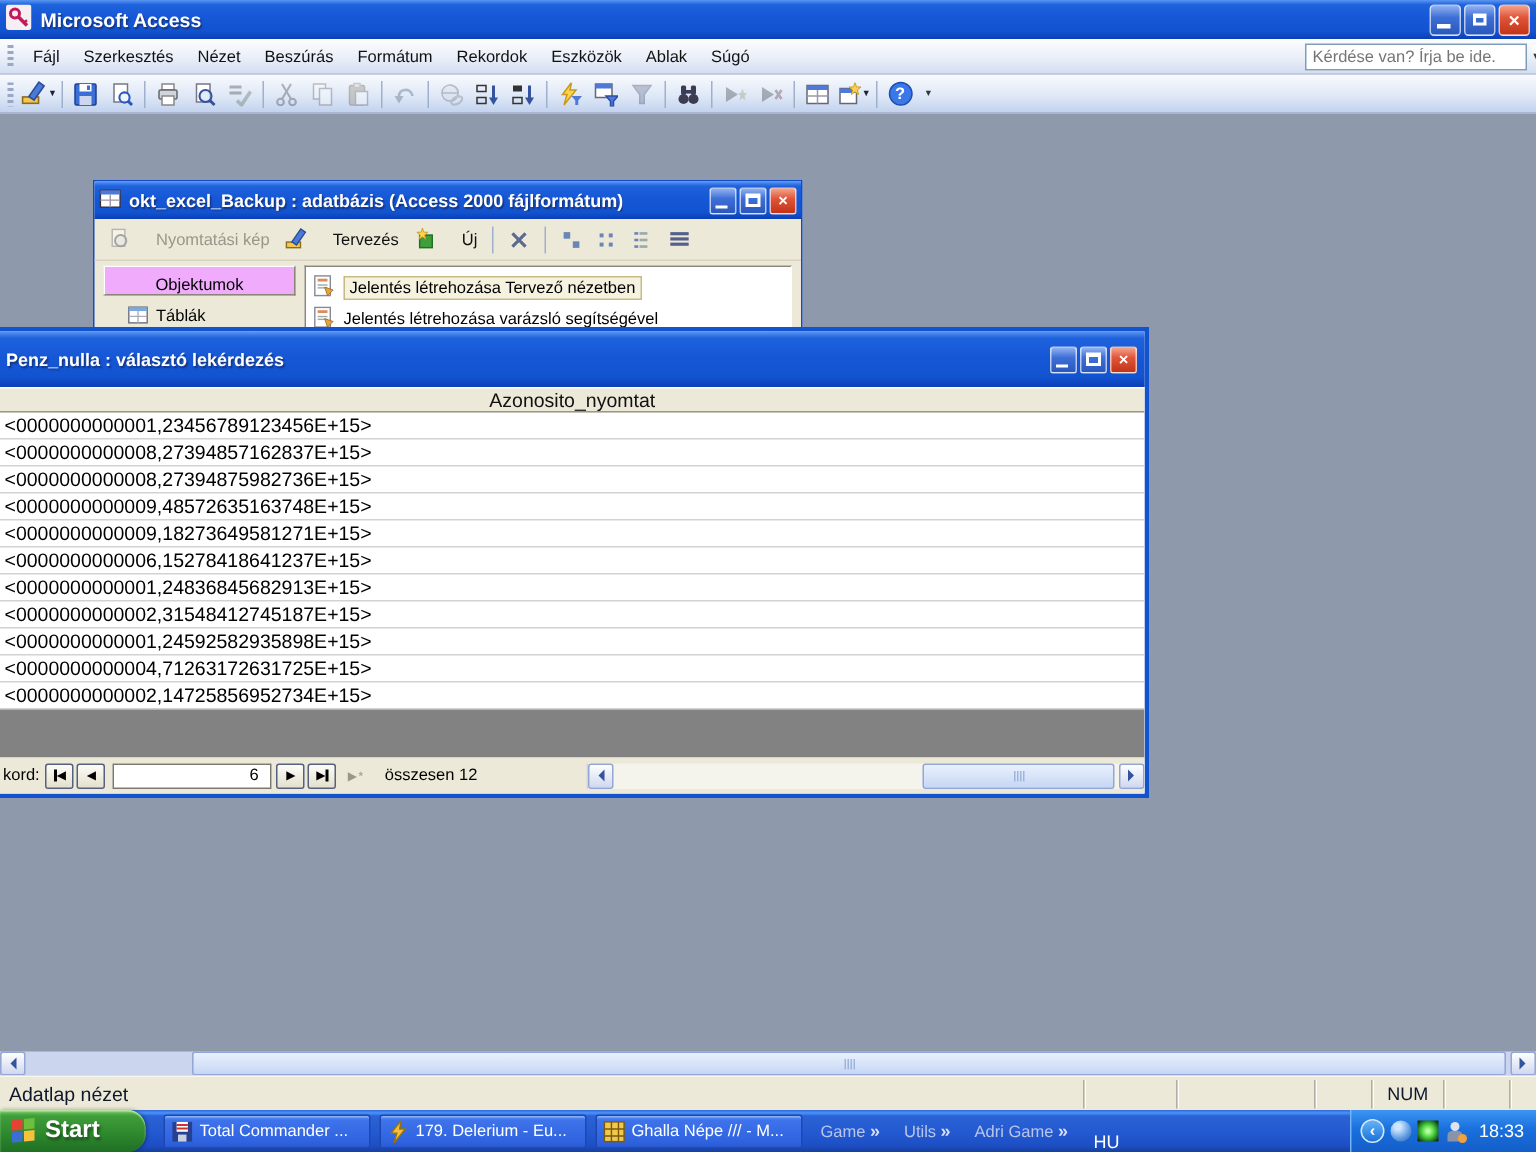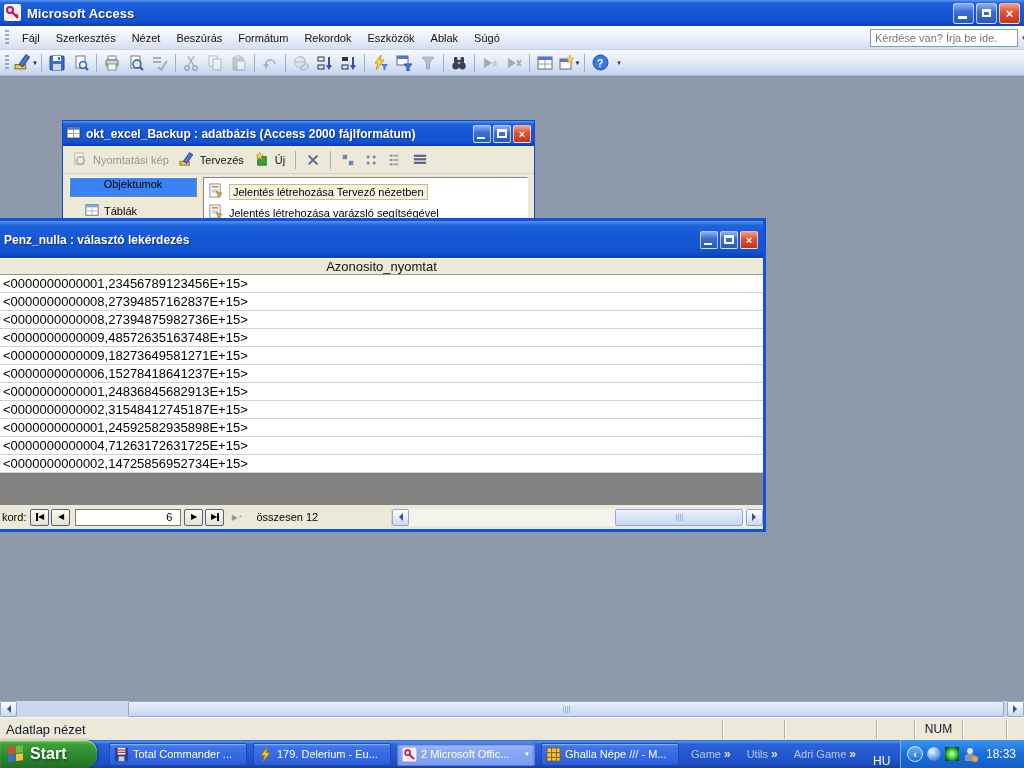--- a/index.html
+++ b/index.html
@@ -46,27 +46,27 @@
   .dbwin{position:absolute;left:62px;top:44px;width:473px;height:280px;border:1px solid #114ac8;background:#ece9d8;z-index:1}
   .dbtitle{height:25px;display:flex;align-items:center;padding:0 3px;
     background:linear-gradient(180deg,#5a96f2 0%,#1f62dc 12%,#1557d6 45%,#1253d0 82%,#0b3fb8 100%)}
   .dbtitle .ttext{color:#fff;font-weight:bold;font-size:12px;margin-left:5px;text-shadow:1px 1px 1px #16347e;white-space:nowrap;overflow:hidden}
   .swbtn{width:18px;height:18px;border-radius:2px;border:1px solid rgba(255,255,255,.65);position:relative;flex:none;
     background:linear-gradient(180deg,#8fb0f0 0%,#3e6fd6 40%,#2a58bc 100%)}
   .swbtn.close{background:linear-gradient(180deg,#f2a288 0%,#e0553a 40%,#c23417 100%);color:#fff;font-weight:bold;font-size:11px;display:flex;align-items:center;justify-content:center}
   .swbtn .gl-min{left:3px;bottom:3px;width:8px;height:2px}
   .swbtn .gl-max{left:3px;top:3px;width:10px;height:9px;border-width:2px;border-top-width:3px}
   .dbtools{height:28px;display:flex;align-items:center;padding:0 6px;gap:4px;border-bottom:1px solid #d8d4c4}
-  .dbtool{display:flex;align-items:center;gap:6px;font-size:11px;color:#111;padding:2px 3px}
+  .dbtool{display:flex;align-items:center;gap:17px;font-size:11px;color:#111;padding:2px 3px}
   .dbtool.dis{color:#9a968a}
   .dbtool.dis svg{opacity:.45;filter:grayscale(.8)}
   .dbcontent{display:flex;padding:3px 6px;height:220px}
   .objcol{width:128px;flex:none}
-  .objhdr{height:20px;background:#3b82f6;border:1px solid;border-color:#fff #8a867a #8a867a #fff;
-    display:flex;align-items:flex-start;justify-content:center;font-size:11px}
+  .objhdr{height:20px;background:#f0abfc;border:1px solid;border-color:#fff #8a867a #8a867a #fff;
+    display:flex;align-items:flex-end;justify-content:center;font-size:11px}
   .objitem{height:20px;display:flex;align-items:center;gap:5px;padding-left:16px;font-size:11px;margin-top:4px}
   .dblist{flex:1;margin-left:6px;background:#fff;border:1px solid;border-color:#8a867a #fff #fff #8a867a;padding:3px 2px;overflow:hidden}
   .dbrow{height:21px;display:flex;align-items:center;gap:6px;padding:0 2px;font-size:11px}
   .dbrow.sel .rlabel{background:#f6f2e0;border:1px solid #c9ba84;padding:1px 3px}
 
   
   .qwin{position:absolute;left:0;top:142px;width:766px;height:314px;z-index:2;background:#ece9d8;
     border:3px solid #1254d0;border-left:0;display:flex;flex-direction:column}
   .qtitle{height:37px;flex:none;display:flex;align-items:center;padding:0 4px;
     background:linear-gradient(180deg,#5a96f2 0%,#1f62dc 12%,#1557d6 45%,#1253d0 82%,#0b3fb8 100%)}
@@ -598,29 +598,20 @@
             <rect x="5" y="10" width="6" height="5" fill="#c8d0e0"></rect>
           </svg></span>
       <span class="tlabel">Total Commander ...</span>
     </div>
     <div class="task">
       <span class="ticon"><svg width="15" height="15" viewBox="0 0 16 16">
             <polygon points="10,0 3,9 7,9 5,16 13,6 9,6" fill="#f2c13a" stroke="#9a7210"></polygon>
           </svg></span>
       <span class="tlabel">179. Delerium - Eu...</span>
     </div>
-    <div class="task active">
-      <span class="ticon"><svg width="15" height="15" viewBox="0 0 16 16">
-            <rect x="0" y="0" width="16" height="16" rx="2" fill="#f7eef3" stroke="#a88"></rect>
-            <circle cx="6" cy="6" r="2.6" fill="none" stroke="#c2185b" stroke-width="1.8"></circle>
-            <line x1="8" y1="8" x2="13" y2="13" stroke="#c2185b" stroke-width="2"></line>
-          </svg></span>
-      <span class="tlabel">2 Microsoft Offic...</span>
-      <span class="caret">▼</span>
-    </div>
     <div class="task">
       <span class="ticon"><svg width="15" height="15" viewBox="0 0 16 16">
             <rect x="1" y="1" width="14" height="14" fill="#f0c84a" stroke="#7a5a10"></rect>
             <line x1="1" y1="6" x2="15" y2="6" stroke="#7a5a10"></line>
             <line x1="1" y1="11" x2="15" y2="11" stroke="#7a5a10"></line>
             <line x1="6" y1="1" x2="6" y2="15" stroke="#7a5a10"></line>
             <line x1="11" y1="1" x2="11" y2="15" stroke="#7a5a10"></line>
           </svg></span>
       <span class="tlabel">Ghalla Népe /// - M...</span>
     </div>

